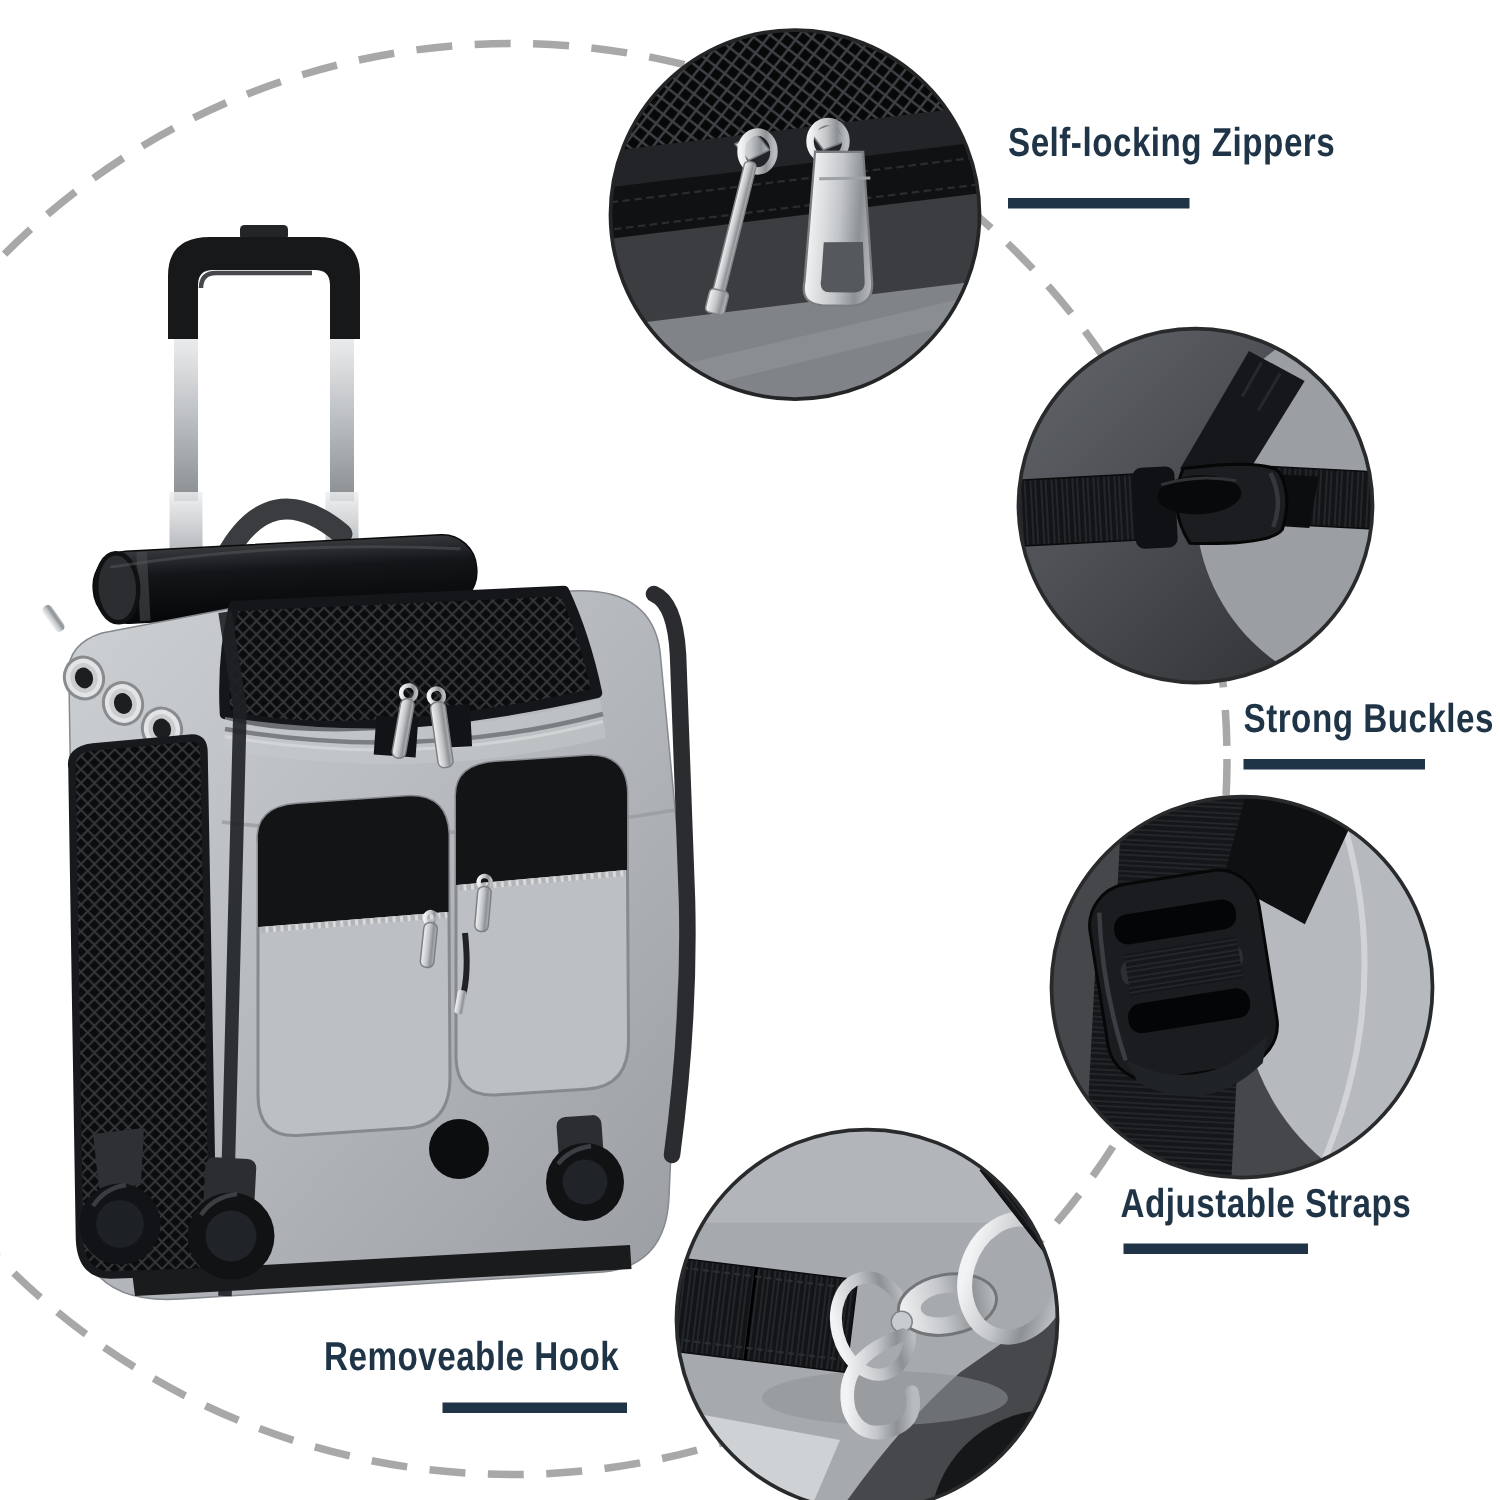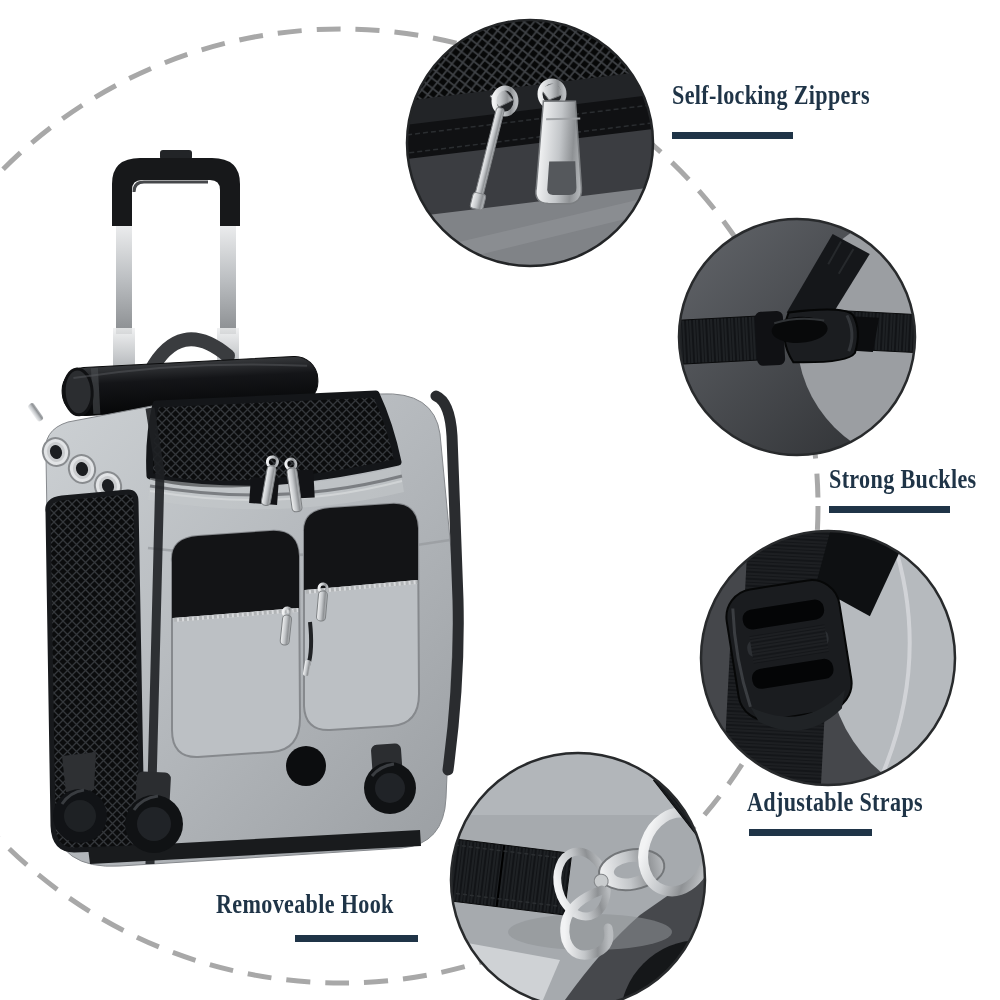--- a/index.html
+++ b/index.html
@@ -1,19 +1,19 @@
 <!DOCTYPE html>
 <html style="--accent-navy: #1f3447; --dash-gray: #a8a8a8; --carrier-gray: #b7bbbf; --black-fabric: #121316; --silver: #c9cccf; --background: #ffffff;"><head>
 <meta charset="utf-8">
 <style>
   html,body{margin:0;padding:0;background:#fff;}
   #canvas{
     position:relative;width:1000px;height:1000px;overflow:hidden;
     background:var(--background,#fff);
-    font-family:Liberation Serif, serif;
+    font-family:Liberation Sans, sans-serif;
   }
   #scene{position:absolute;left:0;top:0;width:1000px;height:1000px;display:block;}
   .feature-label{
     position:absolute;
     font-weight:700;font-size:27px;line-height:1.15;
     color:var(--accent-navy,#1f3447);
     transform:scaleX(0.82);transform-origin:left top;
     letter-spacing:.4px;white-space:nowrap;
   }
   .feature-bar{

